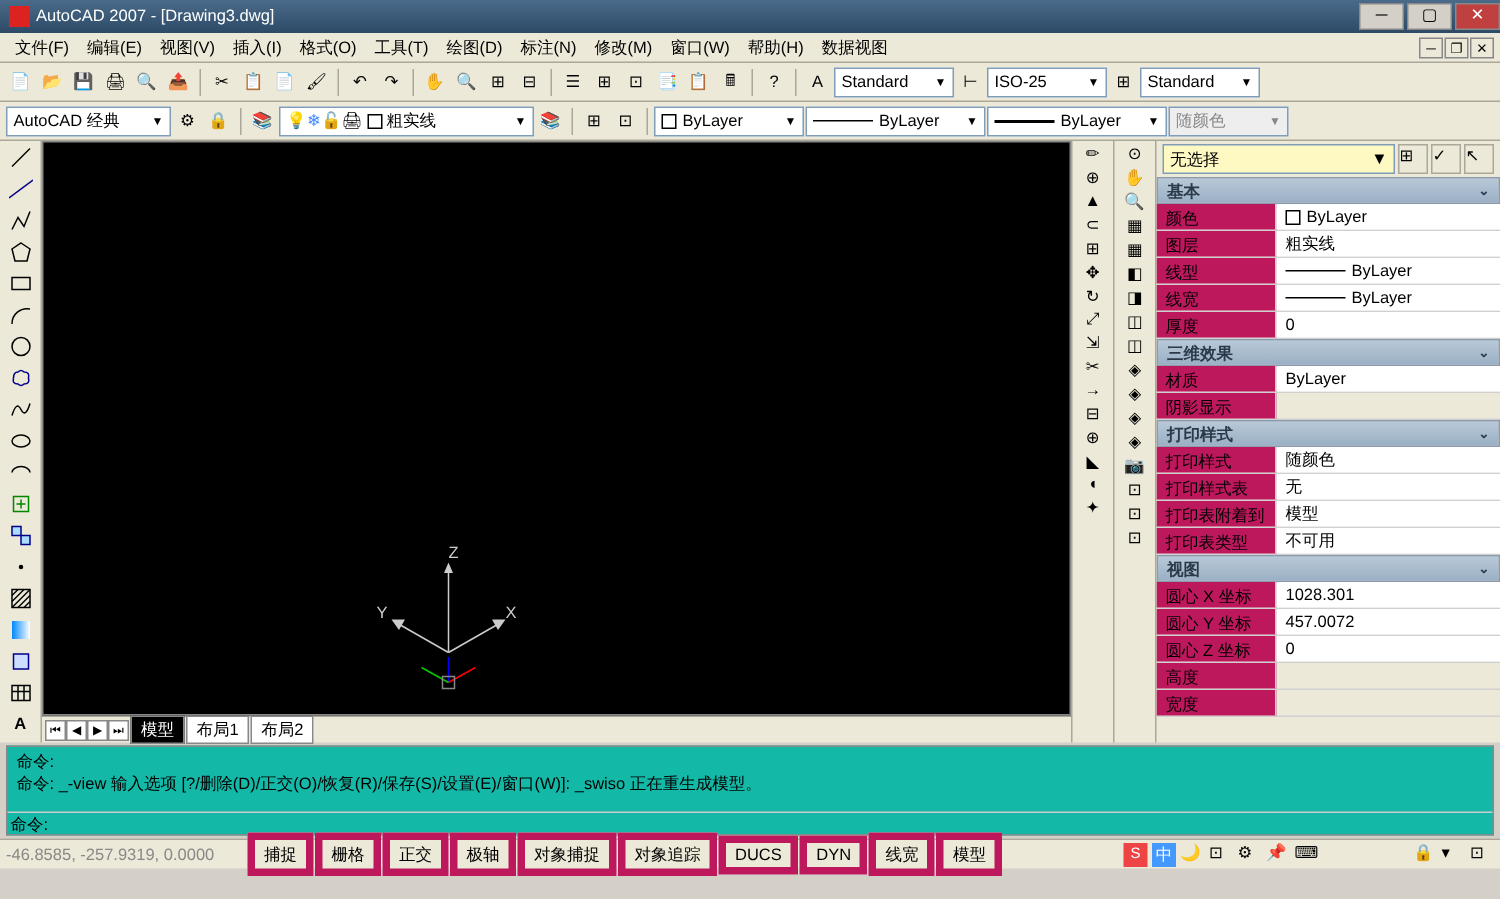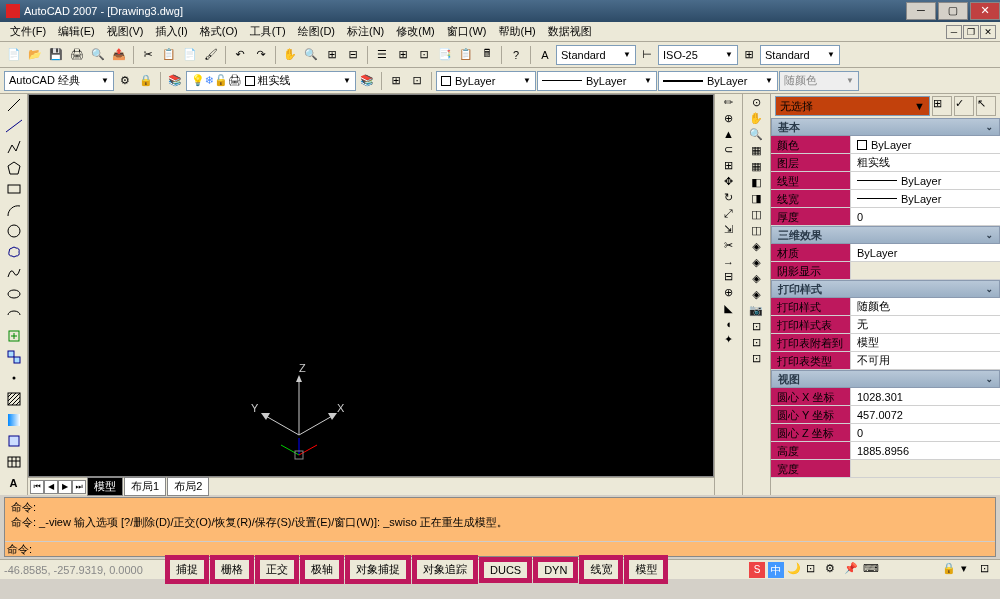--- a/index.html
+++ b/index.html
@@ -26,30 +26,30 @@
 .viewport{flex:1;background:#000;position:relative;border:1px solid #888}
 .ucs-icon{position:absolute;left:200px;top:265px;color:#aaa}
 .tabs{height:18px;background:#ece9d8;display:flex;align-items:center;padding:0 2px;border-top:1px solid #aca899}
 .tab-nav{width:14px;height:14px;border:1px solid #888;background:#fff;text-align:center;line-height:12px;font-size:8px;cursor:pointer}
 .tab{padding:1px 6px;background:#fff;border:1px solid #888;margin-left:1px;cursor:pointer}
 .tab.active{background:#000;color:#fff}
 .right-tools{width:28px;background:#ece9d8;border-left:1px solid #aca899;display:flex;flex-direction:column;align-items:center;padding-top:2px;gap:3px}
 .right-tools2{width:28px;background:#ece9d8;border-left:1px solid #aca899;display:flex;flex-direction:column;align-items:center;padding-top:2px;gap:3px}
 .props-panel{width:230px;background:#ece9d8;border-left:1px solid #aca899;display:flex;flex-direction:column;overflow-y:auto}
 .props-header{height:24px;display:flex;align-items:center;padding:0 4px;gap:2px}
-.props-select{flex:1;height:20px;border:1px solid #7f9db9;background:#c2410c;padding:0 4px;display:flex;align-items:center}
+.props-select{flex:1;height:20px;border:1px solid #7f9db9;background:#fef9c3;padding:0 4px;display:flex;align-items:center}
 .prop-hdr-btn{width:20px;height:20px;border:1px solid #aca899;background:#ece9d8;cursor:pointer}
 .prop-section-hdr{height:18px;background:linear-gradient(#b8c8d8,#9bb0c5);padding:0 6px;display:flex;align-items:center;color:#2a3a4a;font-weight:bold;border:1px solid #8a9ab0}
 .prop-section-hdr .collapse{margin-left:auto;font-size:9px}
 .prop-row{height:18px;display:flex;border-bottom:1px solid #d0d0d0}
 .prop-label{width:80px;background:#be185d;padding:2px 6px;border-right:1px solid #d0d0d0}
 .prop-value{flex:1;background:#fff;padding:2px 6px;display:flex;align-items:center}
 .prop-swatch{width:10px;height:10px;border:1px solid #000;margin-right:4px;background:#fff}
 .prop-line{width:40px;height:1px;background:#000;margin-right:4px}
-.cmdarea{height:60px;background:#fdba74;border:1px solid #888;margin:2px 4px;display:flex;flex-direction:column}
+.cmdarea{height:60px;background:#14b8a6;border:1px solid #888;margin:2px 4px;display:flex;flex-direction:column}
 .cmd-text{flex:1;padding:2px 4px;overflow:hidden}
 .cmd-line{padding:0 2px;height:15px}
 .cmd-input{border-top:1px solid #ccc}
 .statusbar{height:20px;background:#ece9d8;border-top:1px solid #aca899;display:flex;align-items:center;padding:0 4px}
 .status-coord{width:160px;color:#888}
 .status-btn{padding:2px 6px;border:5px solid #be185d;margin-left:1px;cursor:pointer;background:#ece9d8}
 .status-icons{margin-left:auto;display:flex;gap:3px;align-items:center}
 .tray-icon{width:16px;height:16px}
 svg{display:block}
 </style>
@@ -476,23 +476,20 @@
           </div>
         </div>
         <div class="prop-row">
           <div class="prop-label">圆心 Z 坐标</div>
           <div class="prop-value">
             <span>0</span>
           </div>
         </div>
         <div class="prop-row">
           <div class="prop-label">高度</div>
-          <div class="prop-value">
-            <span>1885.8956</span>
-          </div>
         </div>
         <div class="prop-row">
           <div class="prop-label">宽度</div>
         </div>
       </div>
   </div>
 </div>
 
 <div class="cmdarea">
   <div class="cmd-text">

